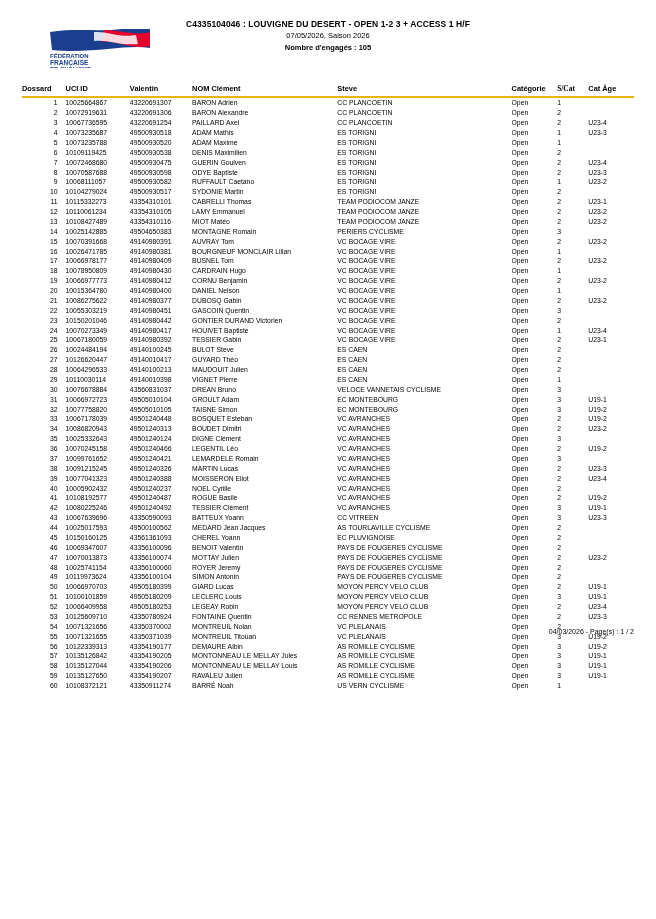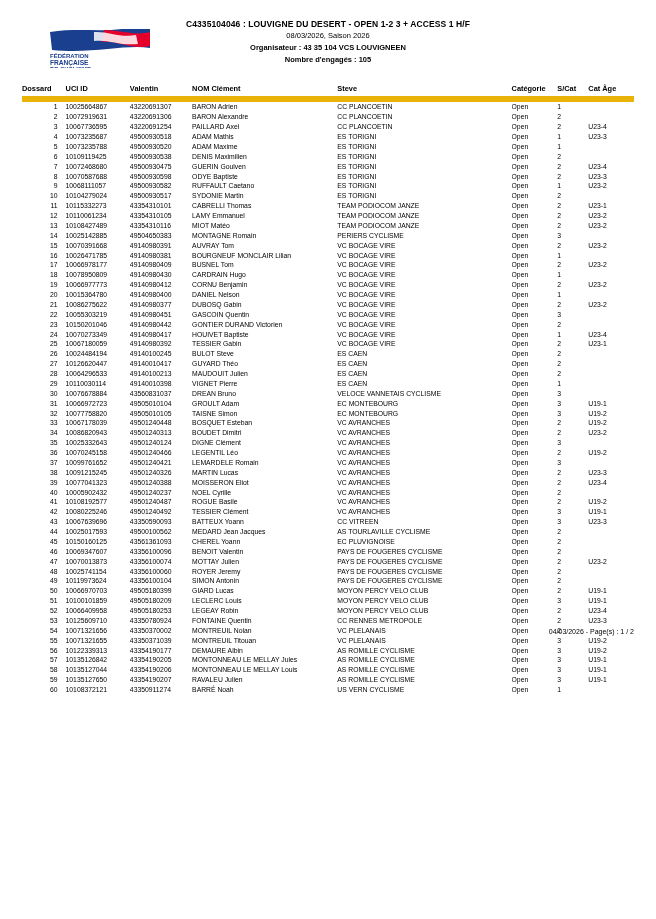--- a/index.html
+++ b/index.html
@@ -62,42 +62,42 @@
     width: 100%;
     border-collapse: collapse;
     table-layout: fixed;
     margin-top: 6px;
   }
   table.riders th {
     font-size: 7.4px;
     font-weight: bold;
     text-align: left;
     padding: 0 0 3px 0;
-    border-bottom: 6px solid #eab308;
+    border-bottom: 2px solid #eab308;
     vertical-align: bottom;
     white-space: nowrap;
   }
   table.riders td {
     font-size: 6.8px;
     padding: 1.45px 0;
     vertical-align: top;
     white-space: nowrap;
     overflow: hidden;
   }
   .c-dossard { width: 42px; text-align: right; padding-right: 8px !important; }
   .c-uci     { width: 62px; }
   .c-licence { width: 60px; }
   .c-nom     { width: 140px; }
   .c-equipe  { width: 168px; }
   .c-cat     { width: 44px; }
   .c-scat    { width: 30px; text-align: left; }
   .c-catage  { width: 44px; }
 
   th.c-dossard { text-align: center; padding-right: 0 !important; }
-  th.c-scat { text-align: left; }
+  th.c-scat { text-align: left; font-family: Liberation Serif, serif; }
 
   .hdr-row th { padding-bottom: 4px; }
 
   
   .footer {
     position: absolute;
     right: 22px;
     bottom: 12px;
     font-size: 7px;
   }
@@ -123,22 +123,21 @@
         <rect x="0" y="33" width="0" height="0" fill="none"></rect>
         <g>
           <rect x="0" y="40.4" width="108" height="1.2" fill="#ffffff"></rect>
         </g>
         <text x="4" y="45" font-family="Liberation Sans, sans-serif" font-size="6" font-weight="bold" fill="#1b3f8f">DE CYCLISME</text>
       </svg>
     </div>
 
     <div class="header-text">
       <div class="doc-title">C4335104046 : LOUVIGNE DU DESERT - OPEN 1-2 3 + ACCESS 1 H/F</div>
-      <div class="doc-sub">08/03/2026, Saison 2026</div>
-      <div class="doc-sub-bold">Organisateur : 43 35 104 VCS LOUVIGNEEN</div>
+      <div class="doc-sub">07/05/2026, Saison 2026</div>
       <div class="doc-sub-bold">Nombre d'engagés : 105</div>
     </div>
   </div>
 
   <table class="riders">
     <colgroup>
       <col class="c-dossard">
         <col class="c-uci">
         <col class="c-licence">
         <col class="c-nom">

